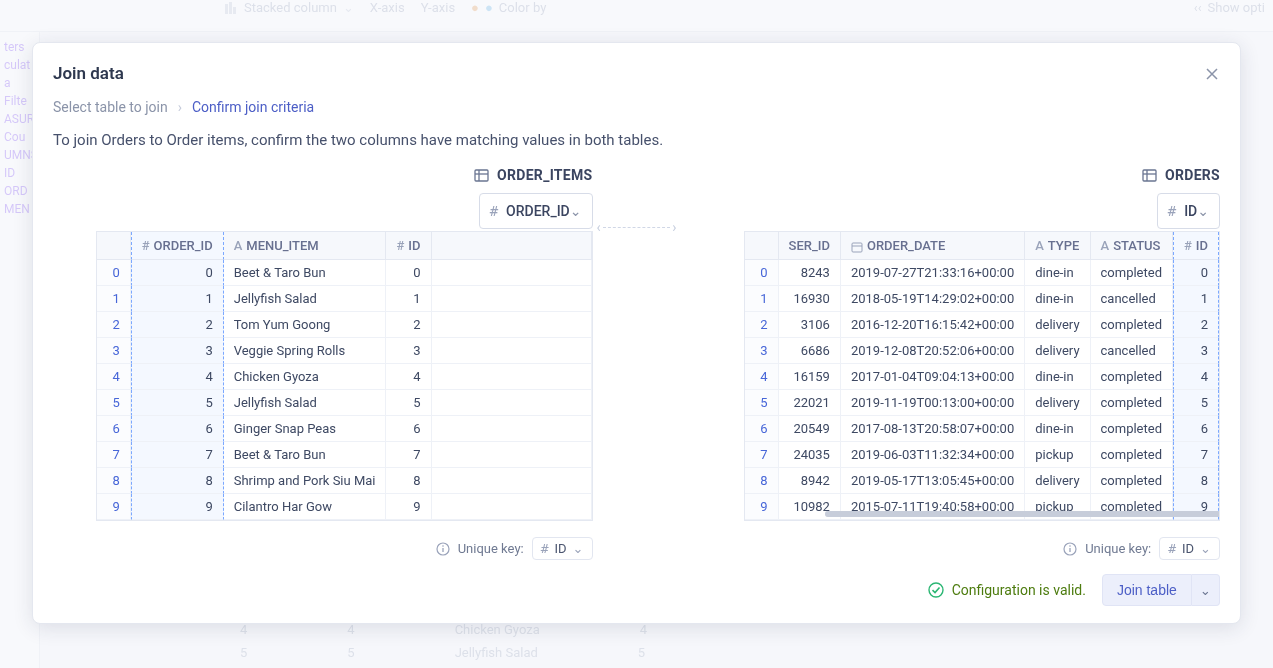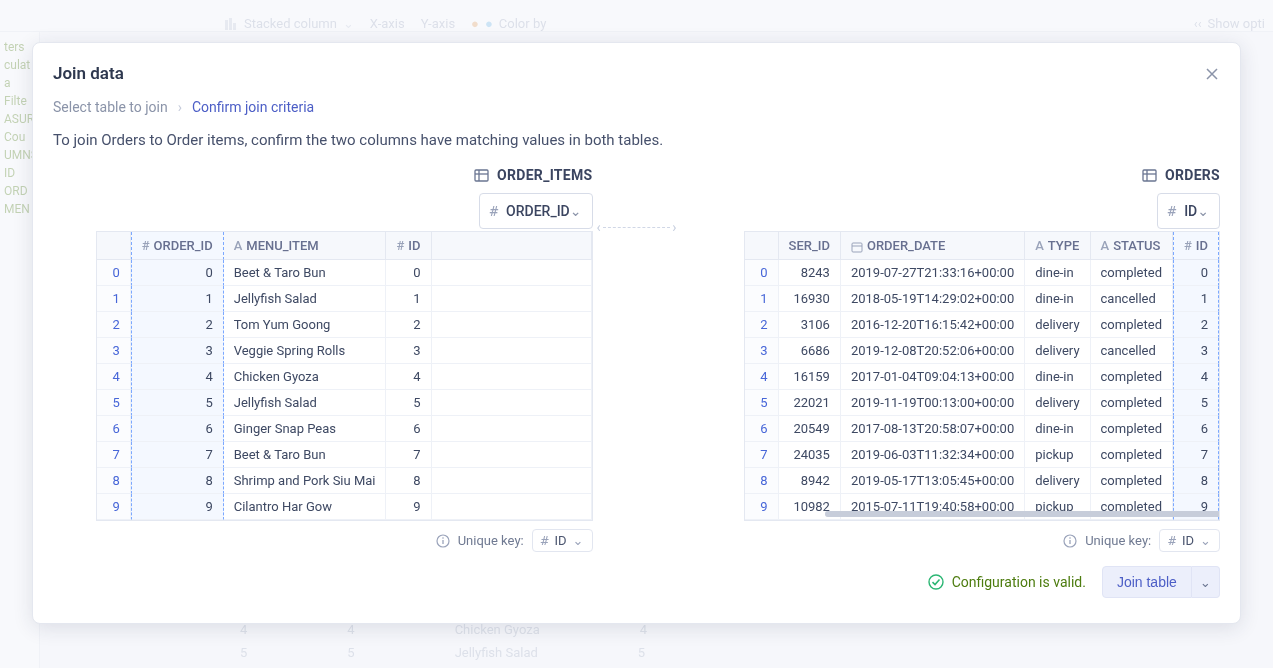--- a/index.html
+++ b/index.html
@@ -9,28 +9,28 @@
   color: #313c57;
   font-size: 14px;
   width: 1273px;
   height: 668px;
   overflow: hidden;
   position: relative;
 }
 .bg-toolbar {
   position: absolute; top: 0; left: 0; right: 0; height: 32px;
   border-bottom: 1px solid #e5e8ef; background: #fff; display: flex;
-  align-items: flex-end; padding: 0 8px; color: #a2abc0; font-size: 13px;
+  align-items: flex-start; padding: 0 8px; color: #a2abc0; font-size: 13px;
   gap: 16px;
 }
 .bg-toolbar .item { display: flex; align-items: center; gap: 6px; }
 .bg-sidebar {
   position: absolute; left: 0; top: 32px; bottom: 0; width: 40px;
   background: #fff; border-right: 1px solid #e5e8ef;
-  color: #4d7c0f; font-size: 12px; padding: 8px 4px;
+  color: #8b5cf6; font-size: 12px; padding: 8px 4px;
 }
 .bg-sidebar div { white-space: nowrap; overflow: hidden; margin-bottom: 4px; }
 .bg-lower-table {
   position: absolute; left: 240px; bottom: 0; right: 20px; height: 50px;
   color: #a4adc1; font-size: 13px; display:flex; flex-direction:column;
 }
 .bg-lower-table .row { display:flex; gap:100px; padding:4px 0;}
 .overlay {
   position: absolute; inset: 0; background: rgba(245,247,251,0.7);
 }
@@ -73,21 +73,21 @@
 .tbl { width:100%; border-collapse:separate; border-spacing:0; font-size:13px;}
 .tbl th { background:#f6f8fc; font-weight:500; color:#687090; text-align:left; padding:6px 10px; border-bottom:1px solid #e4e8f1; border-right:1px solid #e4e8f1; white-space:nowrap;}
 .tbl th .ic { margin-right:4px; color:#9aa3ba;}
 .tbl td { padding:5px 10px; border-bottom:1px solid #eef1f7; border-right:1px solid #eef1f7; color:#3e4963; white-space:nowrap;}
 .tbl td.num { text-align:right; }
 .tbl td.idx { text-align:right; color:#4766d8; background:#fbfcfe; width:34px;}
 .tbl th.idx { width:34px;}
 .tbl th.joincol, .tbl td.joincol { background:#f4f8ff;}
 .joincol-outline { border-left:1px dashed #7ba8ff !important; border-right:1px dashed #7ba8ff !important; }
 .unique-key-row {
-  margin-top:8px; display:flex; align-items:center; justify-content:flex-end; gap:8px;
+  margin-top:16px; display:flex; align-items:center; justify-content:flex-end; gap:8px;
   color:#707a92; font-size:13px;
 }
 .uk-select { border:1px solid #e2e6f0; border-radius:4px; padding:3px 8px; display:flex; align-items:center; gap:6px; cursor:pointer; color:#4b556f; background:#fff;}
 .modal-footer {
   margin-top: 14px; display:flex; align-items:center; justify-content:flex-end; gap:16px;
 }
 .valid-msg { display:flex; align-items:center; gap:8px; color:#4d7c0f; font-size:14px;}
 .valid-msg .chk { color:#2bb673;}
 .join-btn {
   background:#eceffb; color:#4c5ec6; border:1px solid #e0e4f5;

